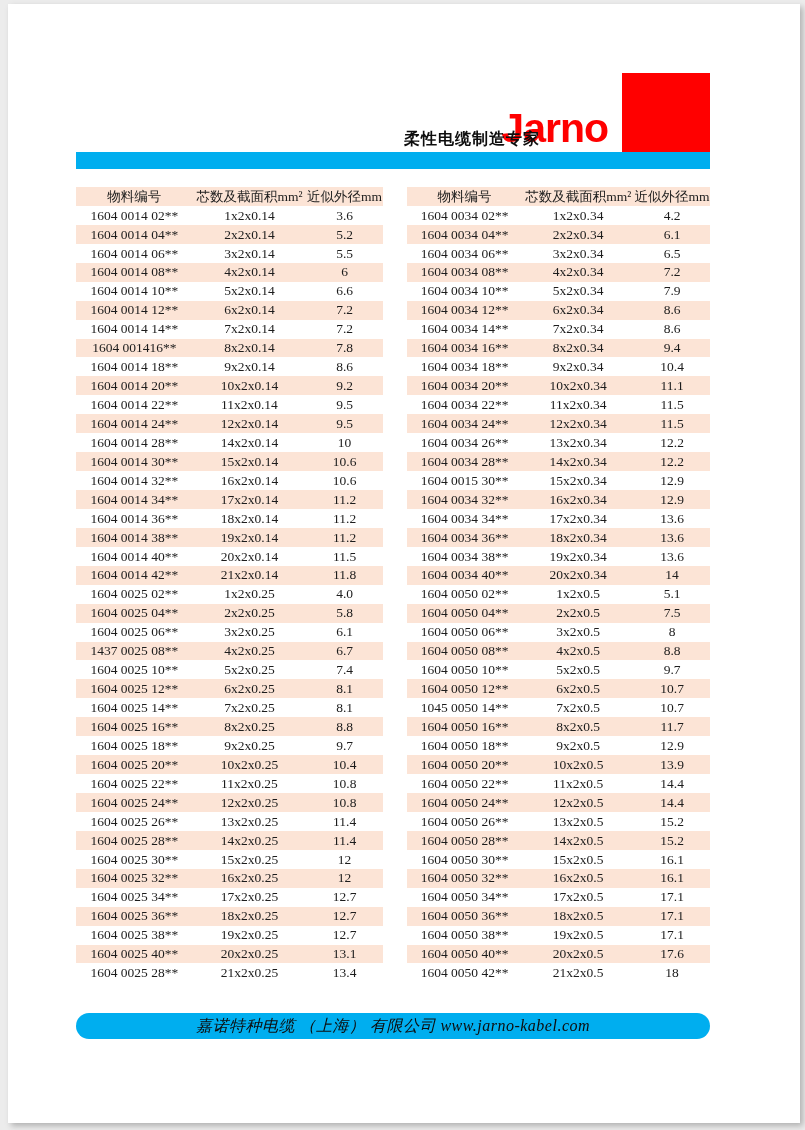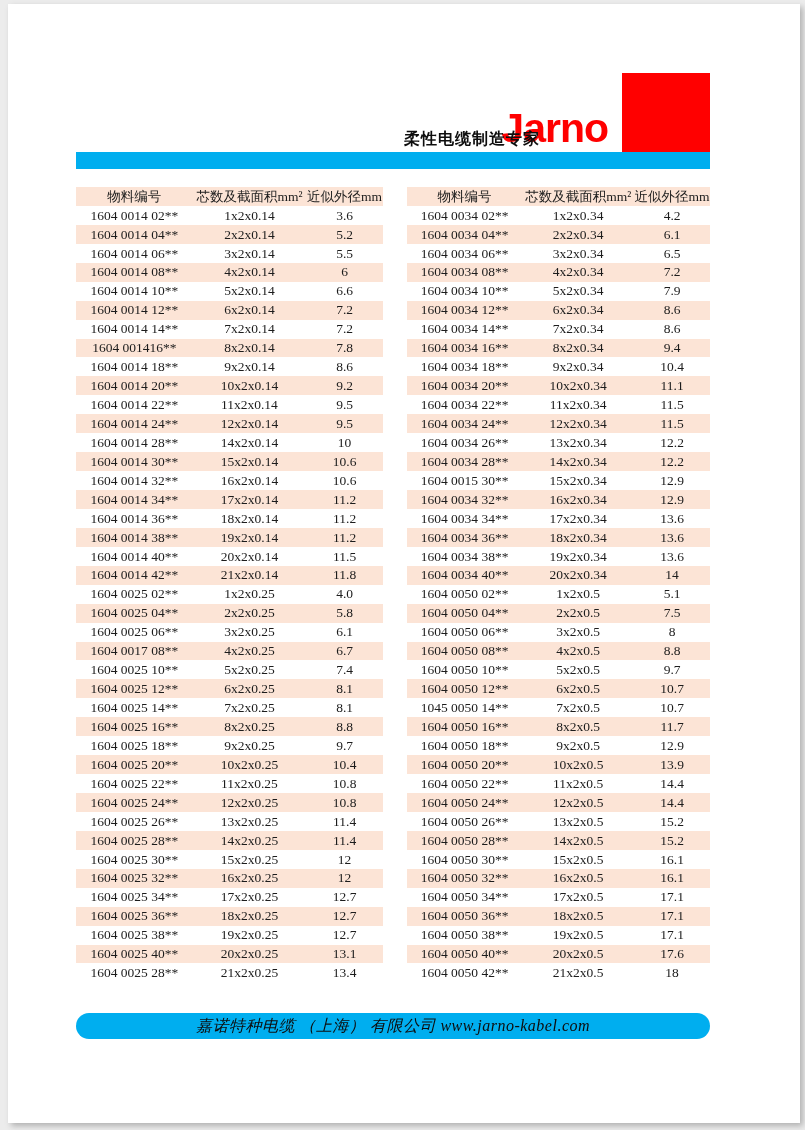--- a/index.html
+++ b/index.html
@@ -184,21 +184,21 @@
         <td>1604 0025 04**</td>
         <td>2x2x0.25</td>
         <td>5.8</td>
       </tr>
       <tr>
         <td>1604 0025 06**</td>
         <td>3x2x0.25</td>
         <td>6.1</td>
       </tr>
       <tr>
-        <td>1604 0017 08**</td>
+        <td>1437 0025 08**</td>
         <td>4x2x0.25</td>
         <td>6.7</td>
       </tr>
       <tr>
         <td>1604 0025 10**</td>
         <td>5x2x0.25</td>
         <td>7.4</td>
       </tr>
       <tr>
         <td>1604 0025 12**</td>

